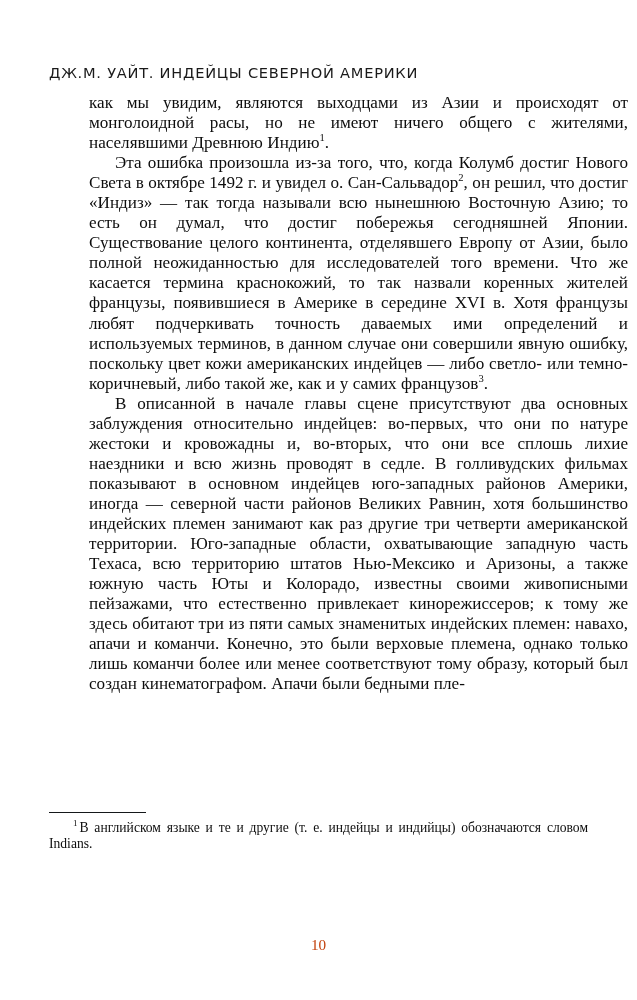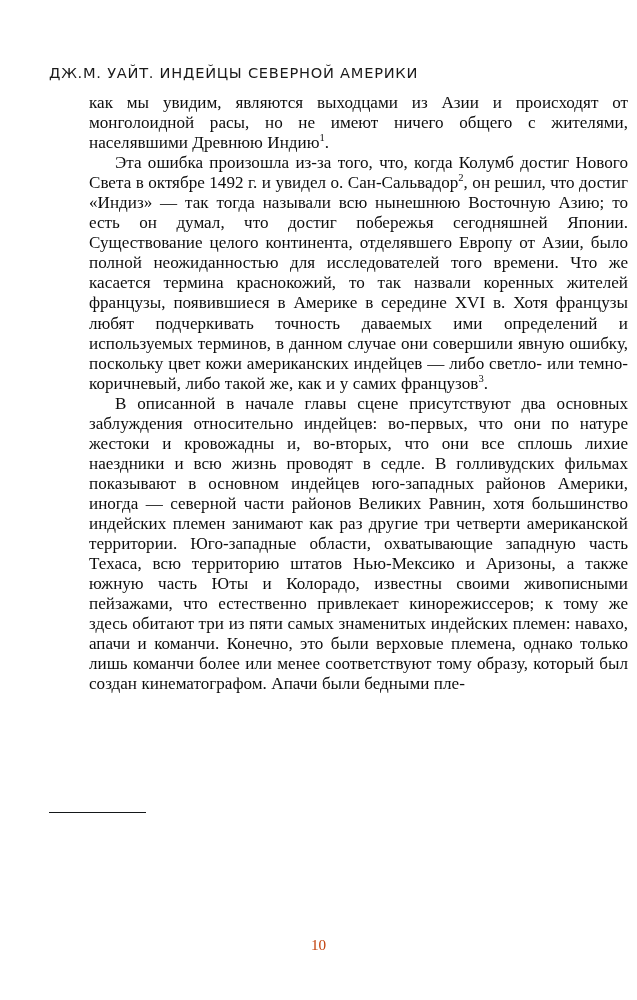--- a/index.html
+++ b/index.html
@@ -124,20 +124,21 @@
     <p class="para"><span>Эта ошибка произошла из-за того, что, когда Колумб достиг Нового Света в октябре 1492 г. и увидел о. Сан-Сальвадор</span><sup class="fn-ref">2</sup><span>, он решил, что достиг «Индиз» — так тогда называли всю нынешнюю Восточную Азию; то есть он думал, что достиг побережья сегодняшней Японии. Существование целого континента, отделявшего Европу от Азии, было полной неожиданностью для исследователей того времени. Что же касается термина </span><span class="it">краснокожий,</span><span> то так назвали коренных жителей французы, появившиеся в Америке в середине XVI в. Хотя французы любят подчеркивать точность даваемых ими определений и используемых терминов, в данном случае они совершили явную ошибку, поскольку цвет кожи американских индейцев — либо светло- или темно-коричневый, либо такой же, как и у самих французов</span><sup class="fn-ref">3</sup><span>.</span></p>
 
     <p class="para"><span>В описанной в начале главы сцене присутствуют два основных заблуждения относительно индейцев: во-первых, что они по натуре жестоки и кровожадны и, во-вторых, что они все сплошь лихие наездники и всю жизнь проводят в седле. В голливудских фильмах показывают в основном индейцев юго-западных районов Америки, иногда — северной части районов Великих Равнин, хотя большинство индейских племен занимают как раз другие три четверти американской территории. Юго-западные области, охватывающие западную часть Техаса, всю территорию штатов Нью-Мексико и Аризоны, а также южную часть Юты и Колорадо, известны своими живописными пейзажами, что естественно привлекает кинорежиссеров; к тому же здесь обитают три из пяти самых знаменитых индейских племен: навахо, апачи и команчи. Конечно, это были верховые племена, однако только лишь команчи более или менее соответствуют тому образу, который был создан кинематографом. Апачи были бедными пле-</span></p>
 
   </div>
 
   <div class="footnotes">
 
     <div class="fn-rule"></div>
 
+    <p class="fn"><sup class="fn-num">1</sup><span>В английском языке и те и другие (т. е. индейцы и индийцы) обозначаются словом </span><span class="it">Indians.</span><span></span></p>
 
 
 
   </div>
 
   <div class="folio">10</div>
 
 </div>
 
 </body></html>

